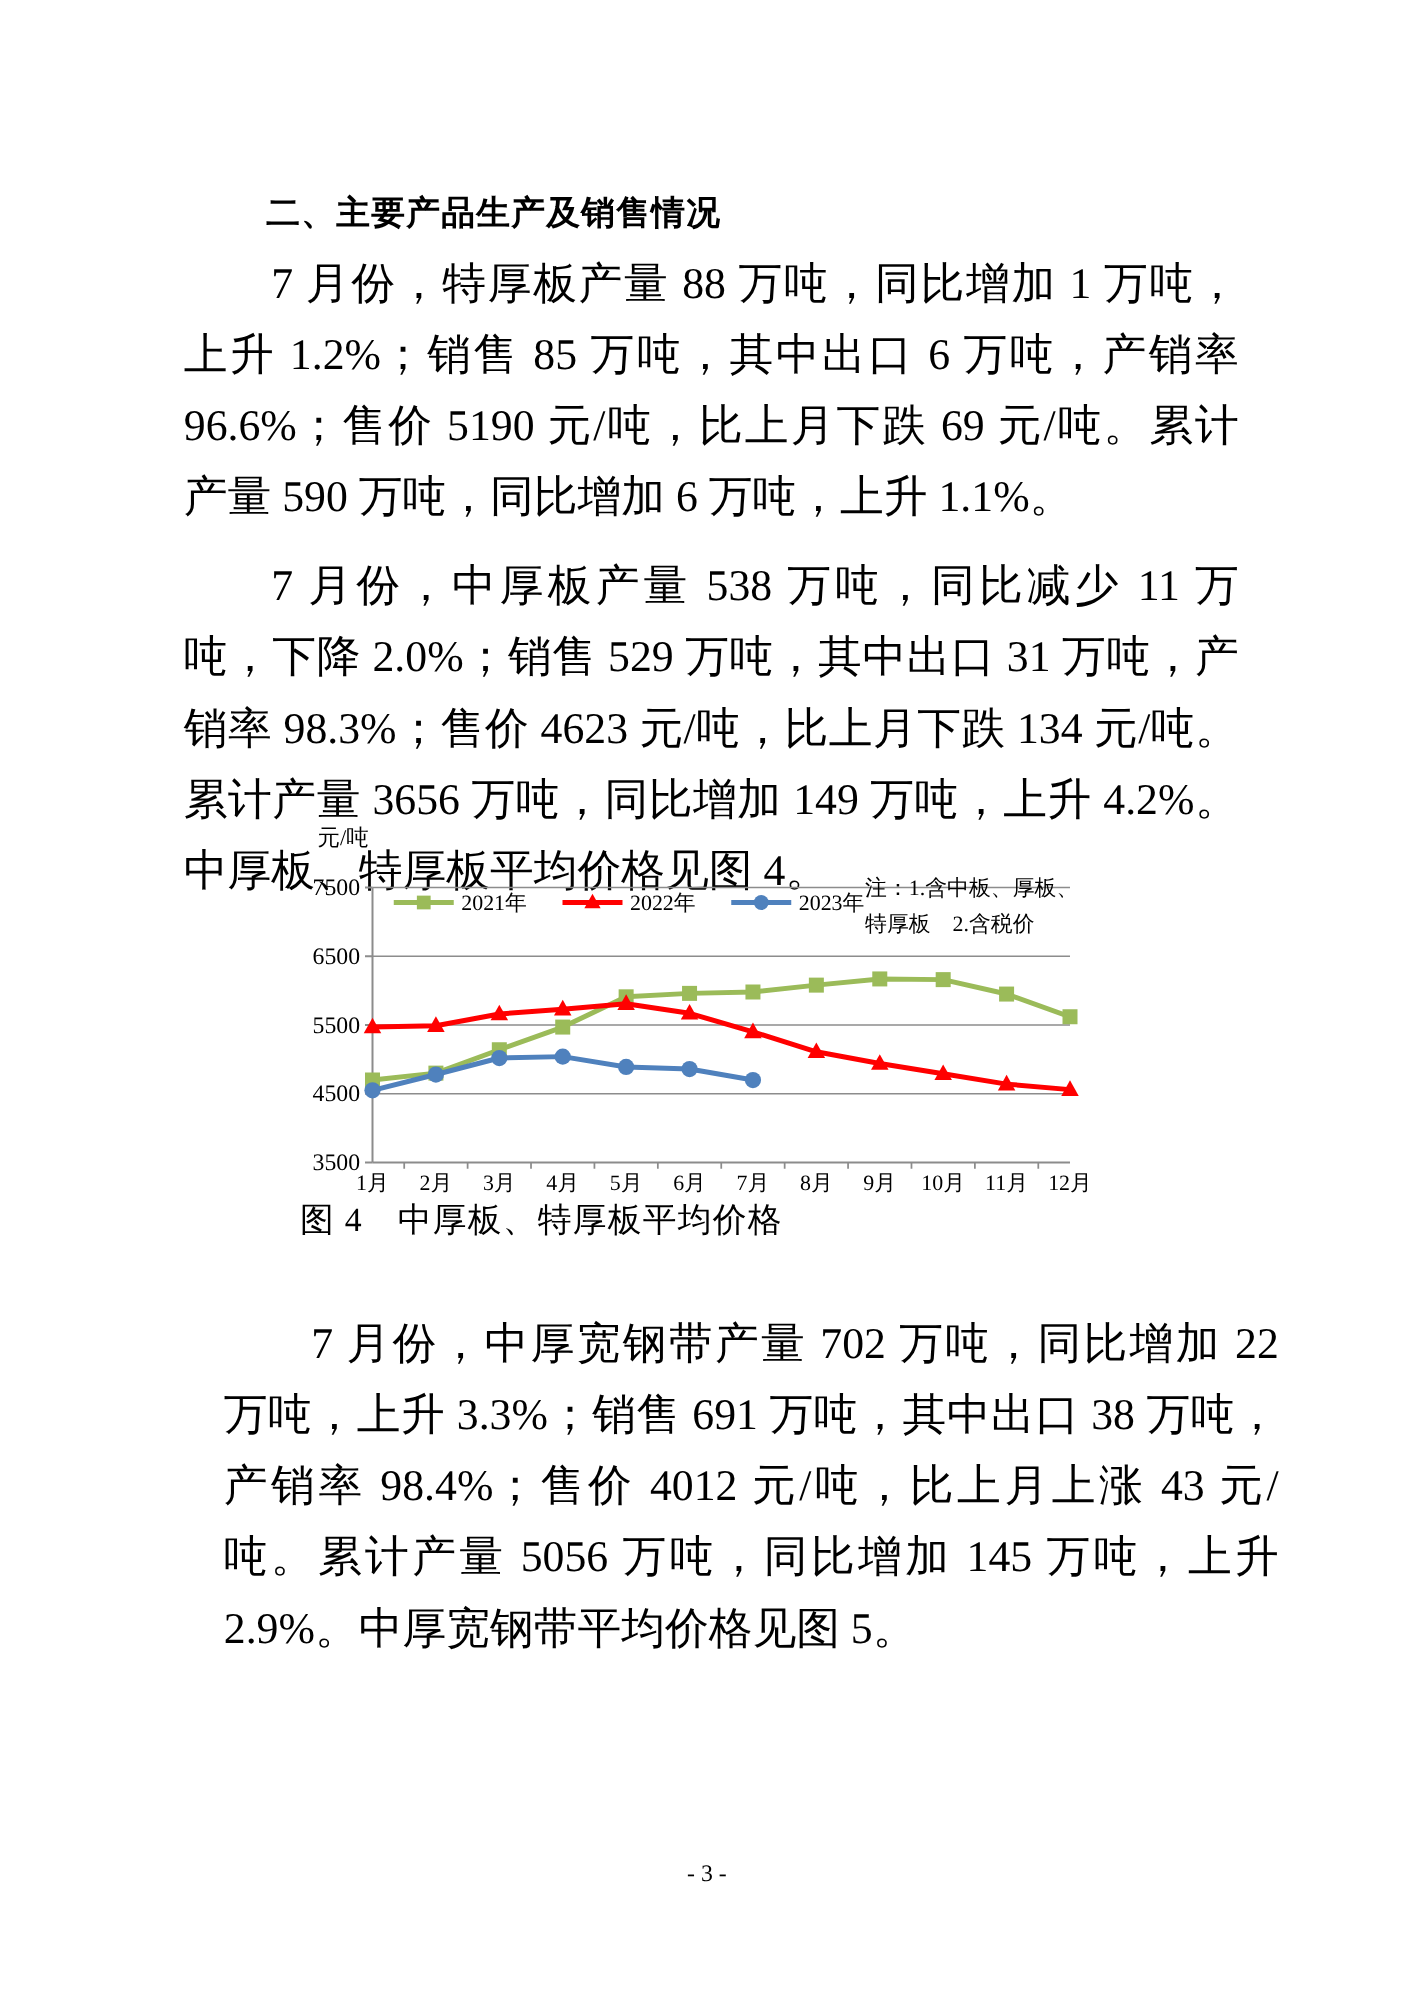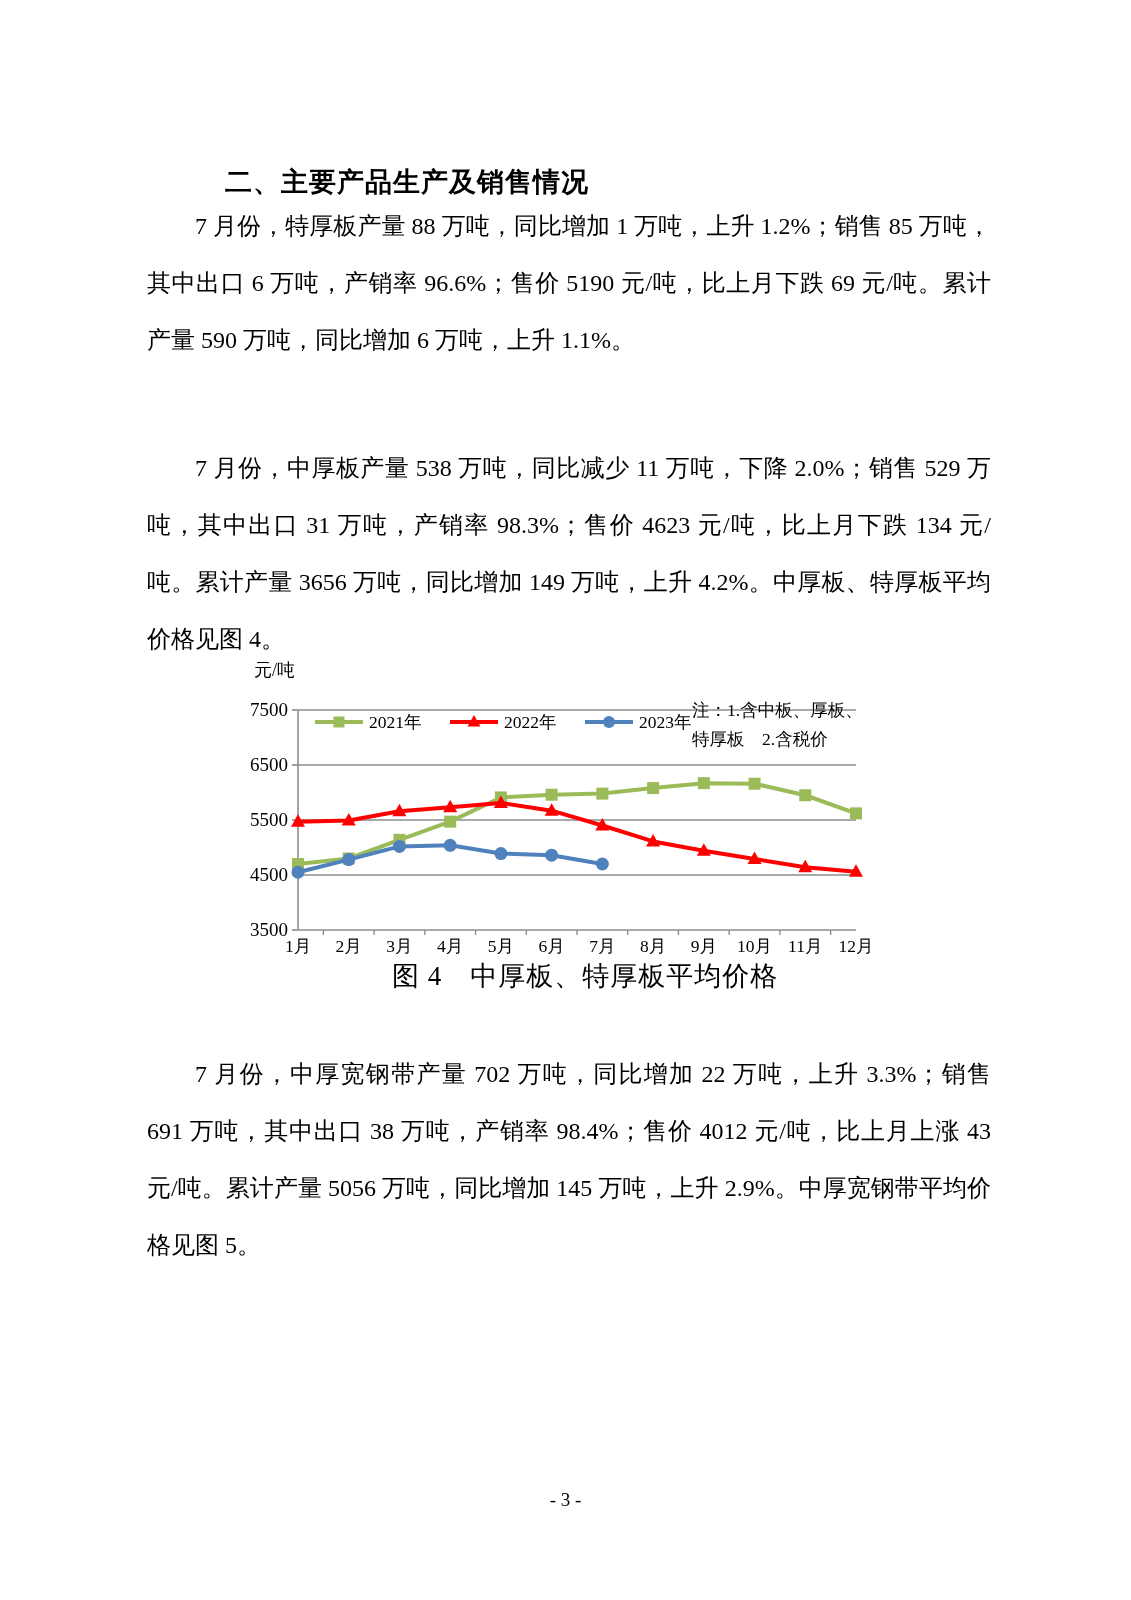--- a/index.html
+++ b/index.html
@@ -2,36 +2,36 @@
 <html lang="zh"><head>
 <meta charset="utf-8">
 <style>
   html,body{margin:0;padding:0;}
   body{
     width:1131px;height:1600px;background:#ffffff;position:relative;
     font-family:"Liberation Serif","DejaVu Serif",serif;color:#000;
     overflow:hidden;
   }
   .heading{
-    position:absolute;left:209px;top:151px;margin:16px;
+    position:absolute;left:209px;top:151px;margin:4px;
     font-family:"Liberation Sans","DejaVu Sans",sans-serif;
     font-weight:bold;font-size:27px;line-height:31px;letter-spacing:1px;
   }
   .body-para{
     position:absolute;left:147px;width:844px;margin:0;
-    font-size:24px;line-height:57px;text-align:justify;text-indent:2em;
+    font-size:35px;line-height:57px;text-align:justify;text-indent:2em;
   }
   .p1{top:198px;}
   .p2{top:440px;font-family:Liberation Serif, serif;}
-  .p3{top:1046px;}
+  .p3{top:1046px;margin-left:32px;}
   .figure{
     position:absolute;left:240px;top:658px;width:690px;margin:0;
   }
   .figure figcaption{
-    text-align:center;font-size:27px;margin-top:4px;letter-spacing:1px;
+    text-align:left;font-size:27px;margin-top:4px;letter-spacing:1px;
   }
   #chart{width:690px;height:296px;}
   .footer{
     position:absolute;left:0;top:1489px;width:100%;
     text-align:center;font-size:19px;
   }
 </style>
 </head>
 <body>
 

